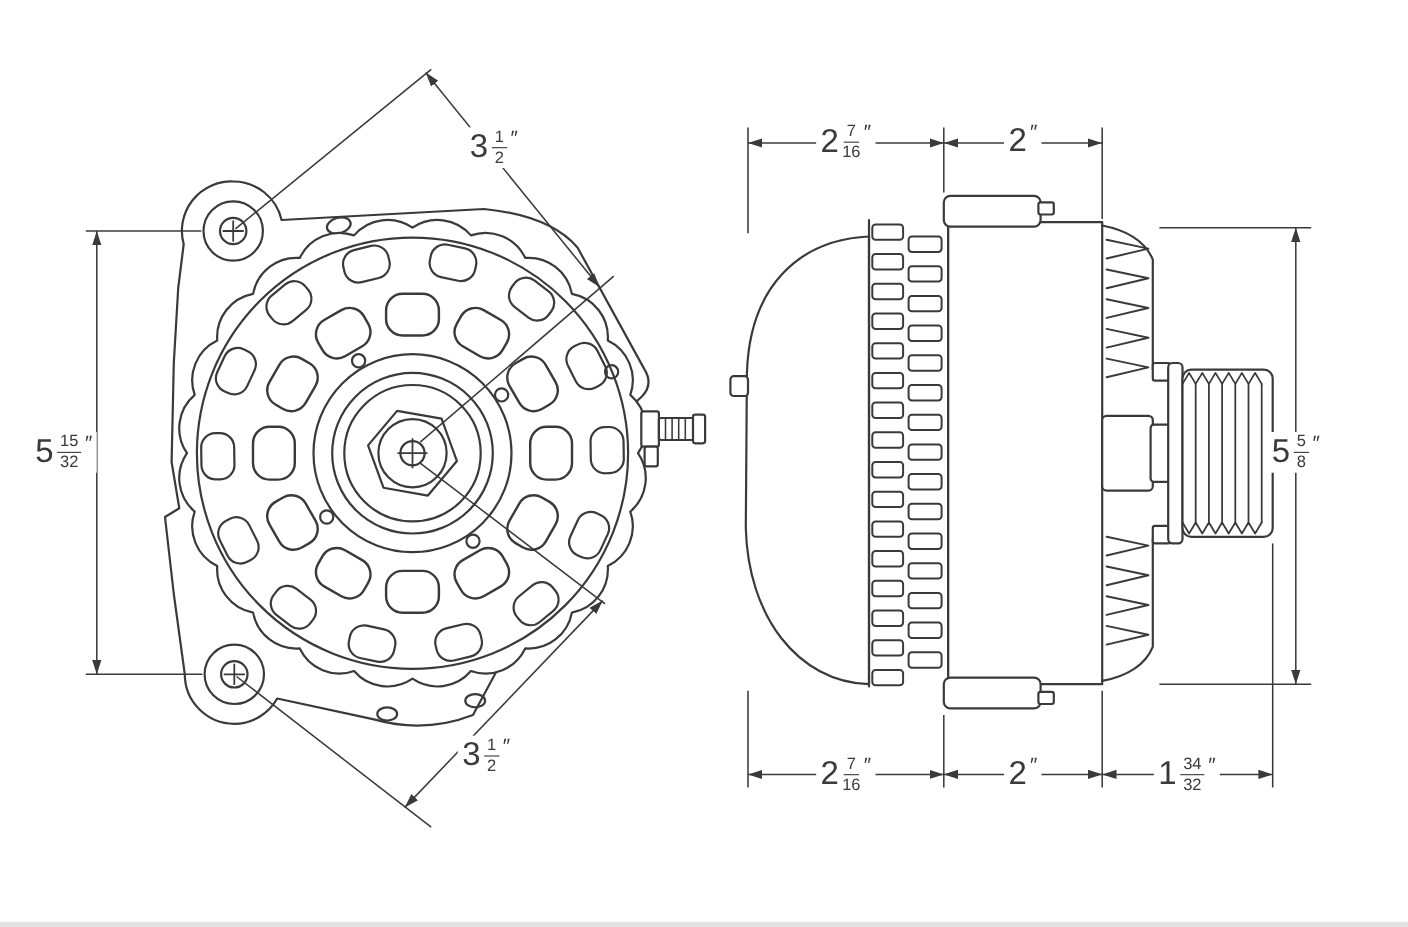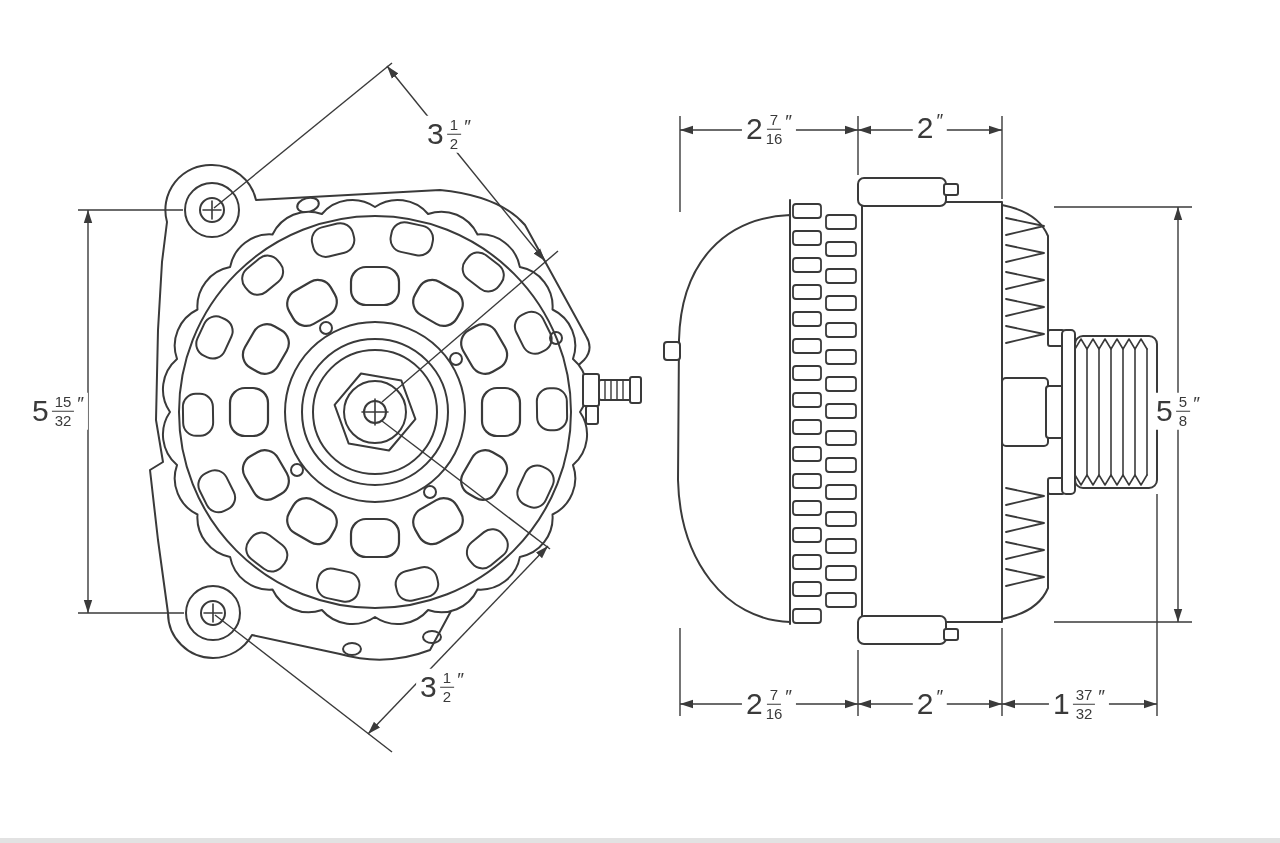--- a/index.html
+++ b/index.html
@@ -286,21 +286,21 @@
   </div>
 
   <div class="dim" style="left:930px;top:704px;">
     <span class="whole">2</span>
     <span class="unit">″</span>
   </div>
 
   <div class="dim" style="left:1079px;top:704px;">
     <span class="whole">1</span>
     <span class="frac">
-      <span class="num">37</span>
+      <span class="num">34</span>
       <span class="den">32</span>
     </span>
     <span class="unit">″</span>
   </div>
 
 </div>
 
 <div class="edge-strip"></div>
 </div>
 

